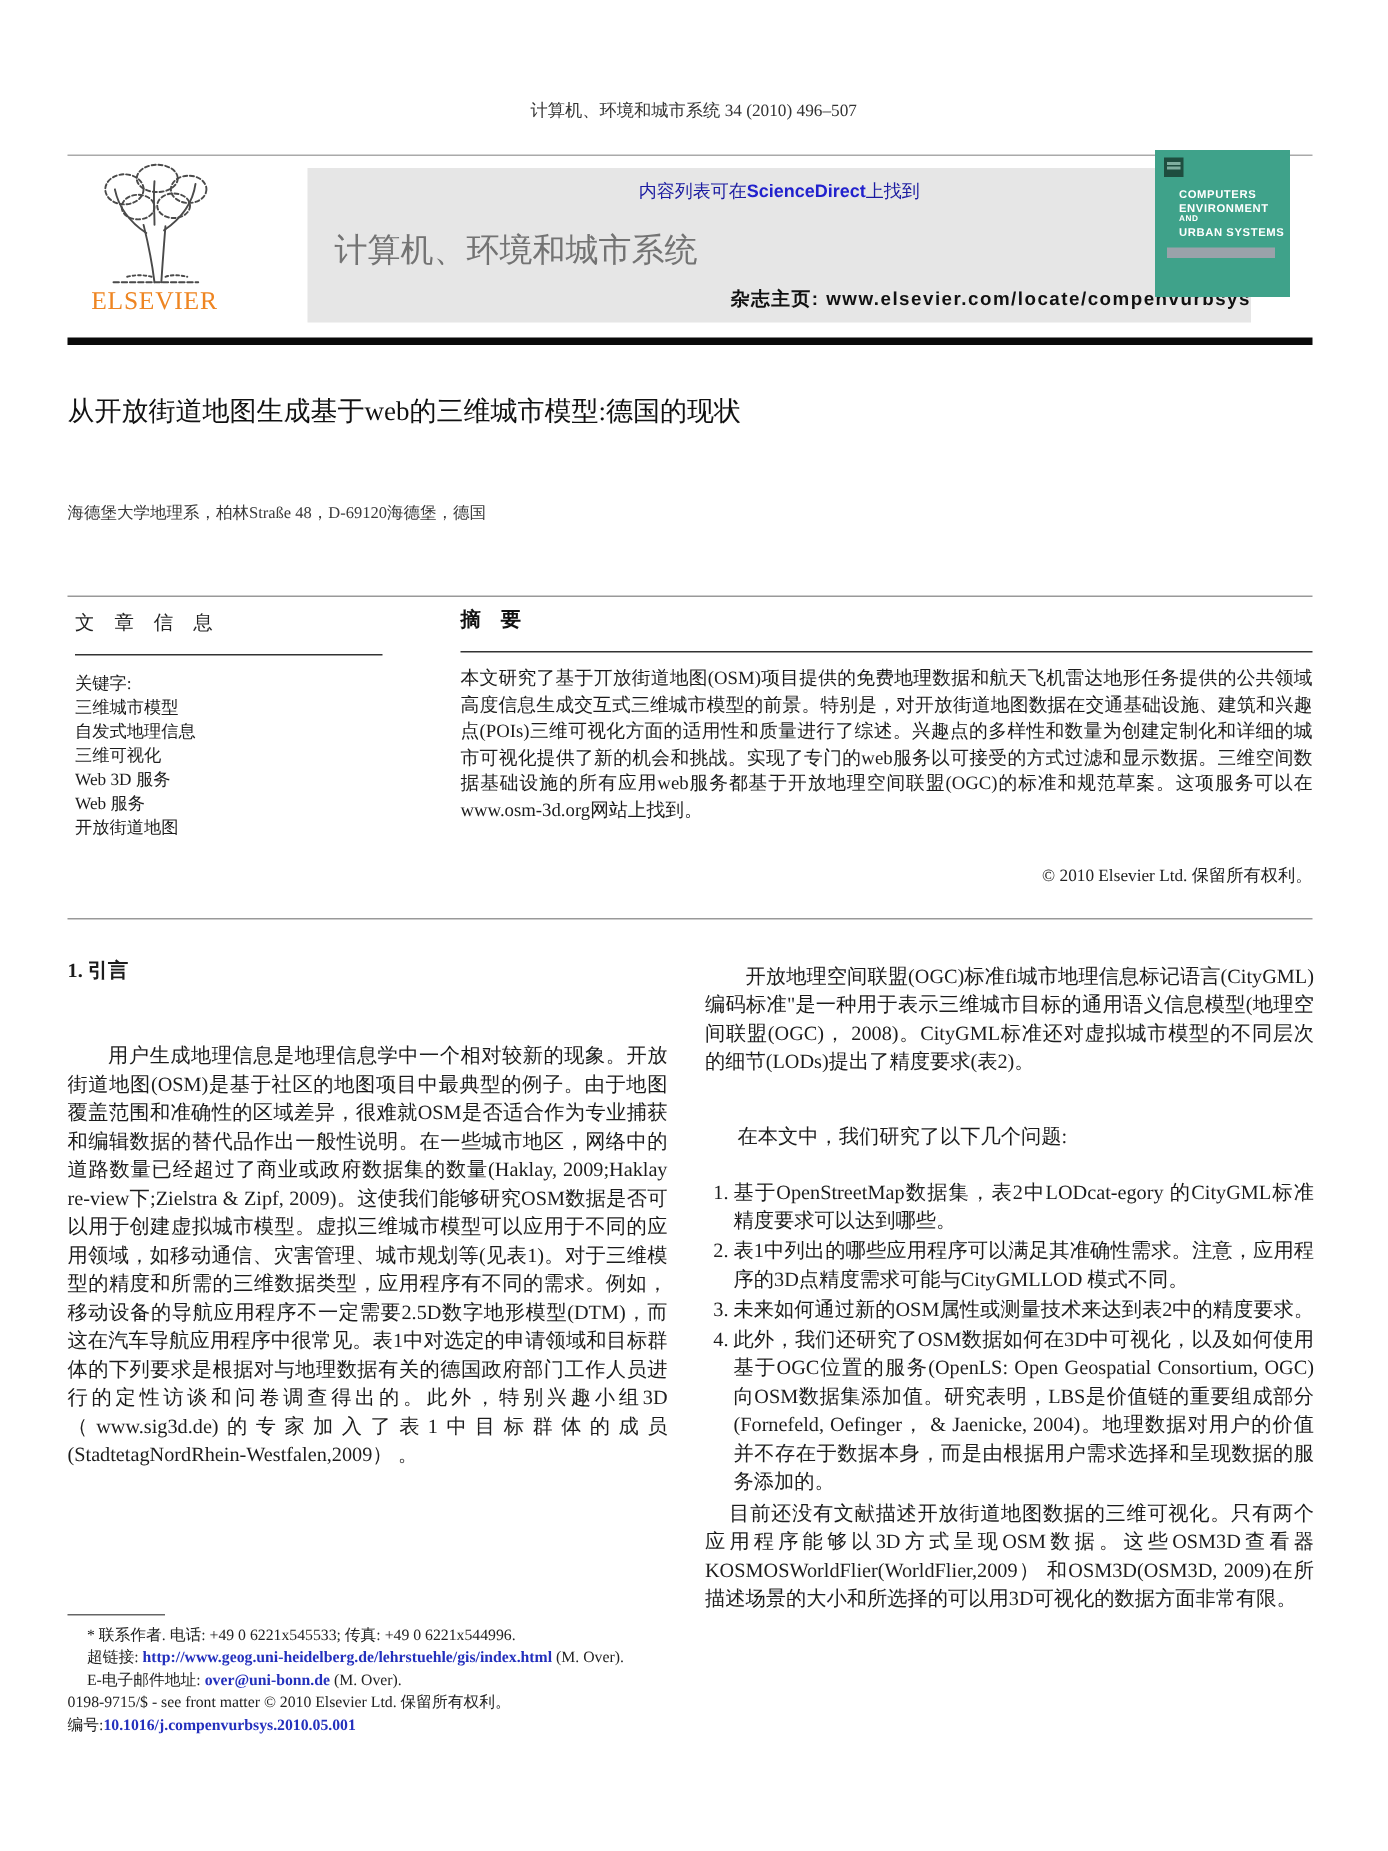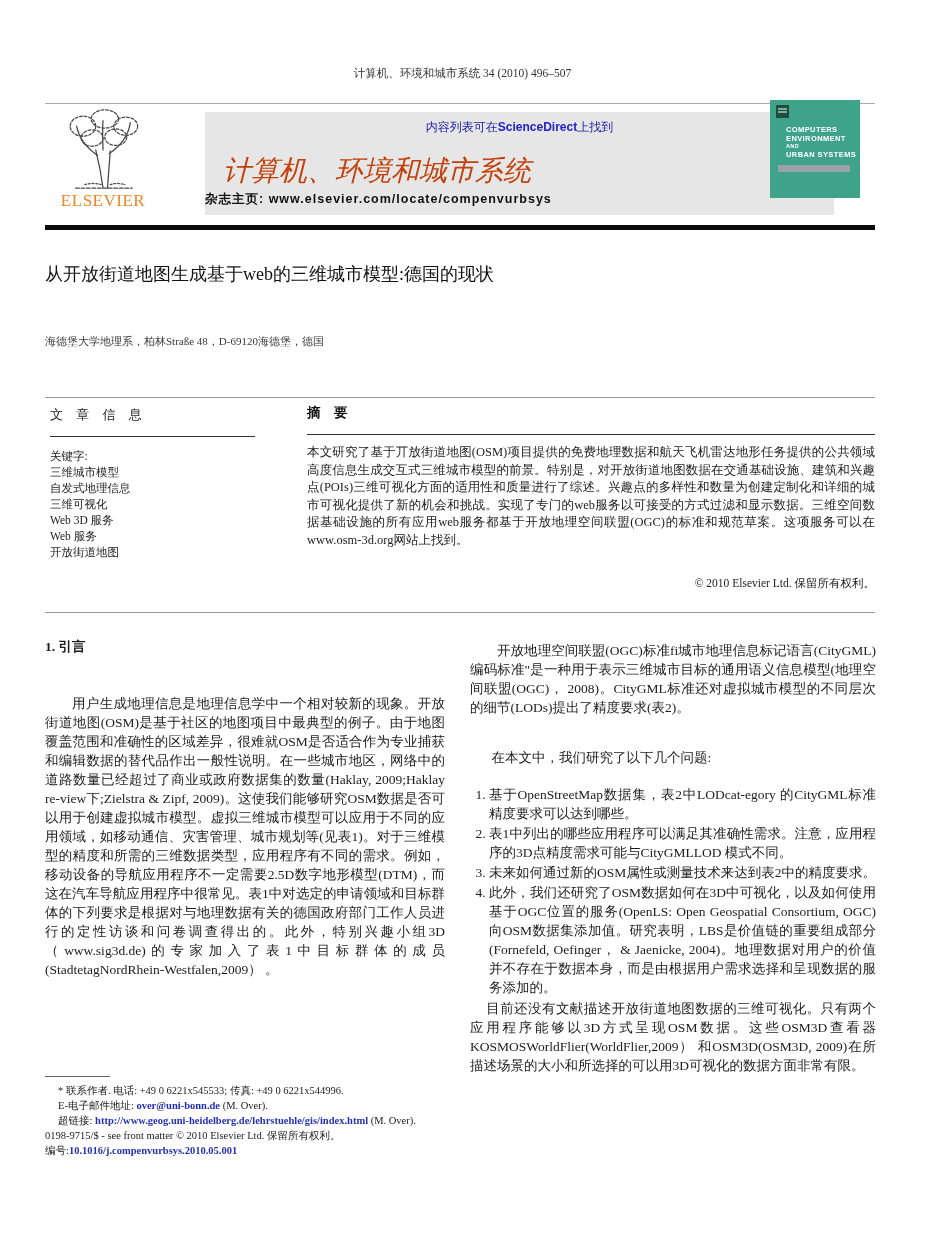--- a/index.html
+++ b/index.html
@@ -11,22 +11,22 @@
 
   .banner-top-rule { position:absolute; top:103px; left:45px; width:830px; height:1px; background:#aaa; }
 
   .logo-block { position:absolute; left:48px; top:108px; width:110px; height:110px; text-align:center; }
   .logo-block svg { display:block; margin:0 auto; }
   .elsevier-word { font-size:17px; letter-spacing:0.5px; color:#ee8522; margin-top:1px; font-family:"Liberation Serif",serif; }
 
   .banner-box { position:absolute; left:205px; top:112px; width:629px; height:103px; background:#e6e6e6; }
   .contents-line { text-align:center; padding-top:7px; font-size:12px; color:#1a1aa0; font-family:"Liberation Sans",sans-serif; }
   .contents-line .brand { font-weight:bold; color:#2121cd; }
-  .journal-title { margin:16px 0 0 18px; font-size:28px; color:#c2410c;font-style:italic; }
-  .homepage-line { position:absolute; bottom:7px; left:0; width:100%; text-align:left; font-size:12.5px; font-weight:bold; letter-spacing:1px; color:#111; font-family:"Liberation Sans",sans-serif;margin-top:30px; }
+  .journal-title { margin:16px 0 0 18px; font-size:22px; color:#737373; }
+  .homepage-line { position:absolute; bottom:7px; left:0; width:100%; text-align:right; font-size:12.5px; font-weight:bold; letter-spacing:1px; color:#111; font-family:"Liberation Sans",sans-serif;margin-top:30px; }
 
   .cover { position:absolute; left:770px; top:100px; width:90px; height:98px; background:#3fa28a; }
   .cover-icon { position:absolute; left:6px; top:5px; width:13px; height:13px; background:#1e4d3f; }
   .cover-icon::after { content:""; position:absolute; left:2px; top:3px; width:9px; height:2px; background:#7fae9f; box-shadow:0 3px 0 #7fae9f; }
   .cover-title { position:absolute; left:16px; top:25px; color:#fff; font-family:"Liberation Sans",sans-serif; font-weight:bold; font-size:7.5px; line-height:9px; letter-spacing:0.4px; }
   .cover-title .small { font-size:5.5px; line-height:7px; }
   .cover-bar { position:absolute; left:8px; top:65px; width:72px; height:7px; background:#9aa2aa; }
 
   .thick-rule { position:absolute; top:225px; left:45px; width:830px; height:5px; background:#0a0a0a; }
 
@@ -165,24 +165,24 @@
       <li>此外，我们还研究了OSM数据如何在3D中可视化，以及如何使用基于OGC位置的服务(OpenLS: Open Geospatial Consortium, OGC)向OSM数据集添加值。研究表明，LBS是价值链的重要组成部分(Fornefeld, Oefinger， &amp; Jaenicke, 2004)。地理数据对用户的价值并不存在于数据本身，而是由根据用户需求选择和呈现数据的服务添加的。</li>
     </ol>
     <p class="para p2">目前还没有文献描述开放街道地图数据的三维可视化。只有两个应用程序能够以3D方式呈现OSM数据。这些OSM3D查看器KOSMOSWorldFlier(WorldFlier,2009） 和OSM3D(OSM3D, 2009)在所描述场景的大小和所选择的可以用3D可视化的数据方面非常有限。</p>
   </div>
 
   <div class="footnote">
     <div class="fn-rule"></div>
     <div class="fn-indented">
       <div class="fn-line">* 联系作者. 电话: +49 0 6221x545533; 传真: +49 0 6221x544996.</div>
       <div class="fn-line">
-        <span>E-电子邮件地址: </span><a class="fn-link">over@uni-bonn.de</a><span> (M. Over).</span>
+        <span>超链接: </span><a class="fn-link">http://www.geog.uni-heidelberg.de/lehrstuehle/gis/index.html</a><span> (M. Over).</span>
       </div>
       <div class="fn-line">
-        <span>超链接: </span><a class="fn-link">http://www.geog.uni-heidelberg.de/lehrstuehle/gis/index.html</a><span> (M. Over).</span>
+        <span>E-电子邮件地址: </span><a class="fn-link">over@uni-bonn.de</a><span> (M. Over).</span>
       </div>
     </div>
     <div class="fn-line fn-flush">0198-9715/$ - see front matter © 2010 Elsevier Ltd. 保留所有权利。</div>
     <div class="fn-line fn-flush">
       <span>编号:</span><a class="fn-link">10.1016/j.compenvurbsys.2010.05.001</a>
     </div>
   </div>
 
 </div>
 

